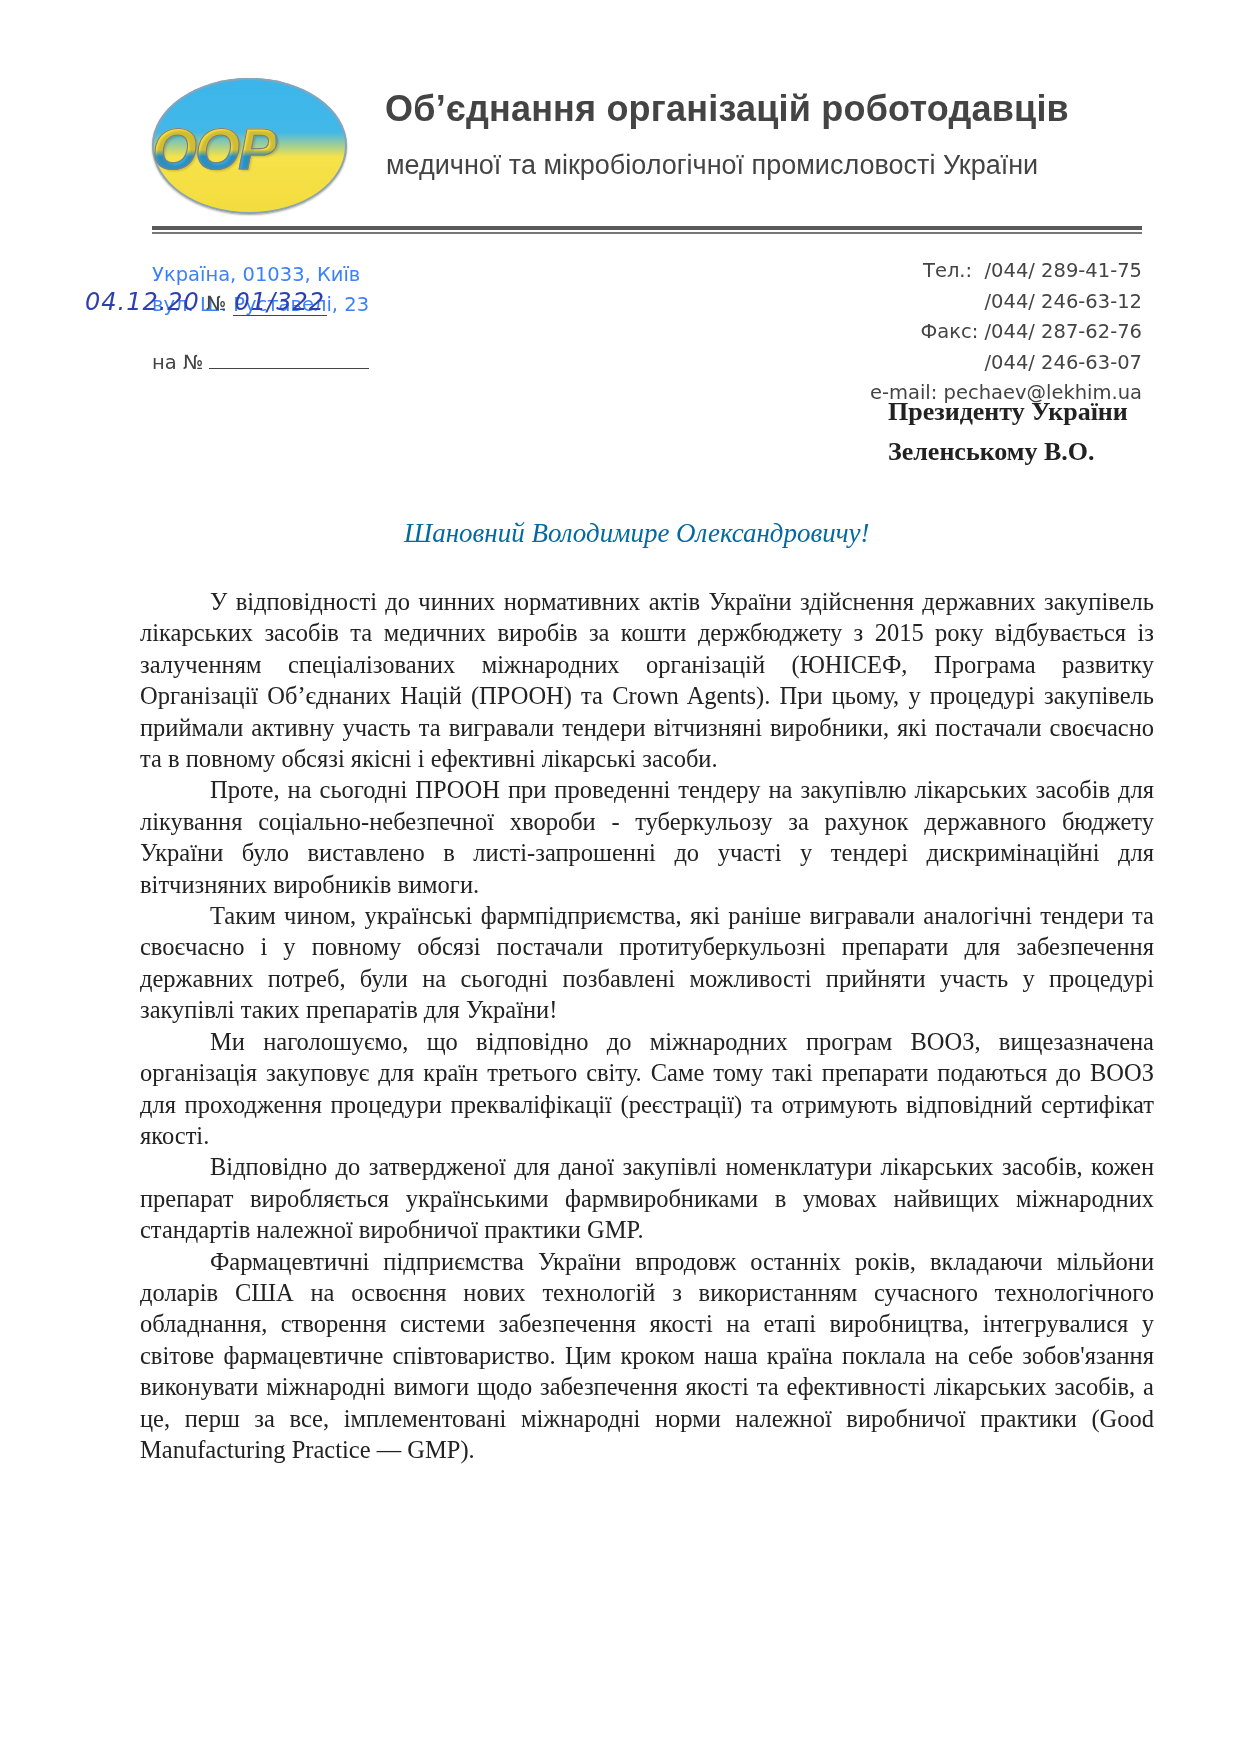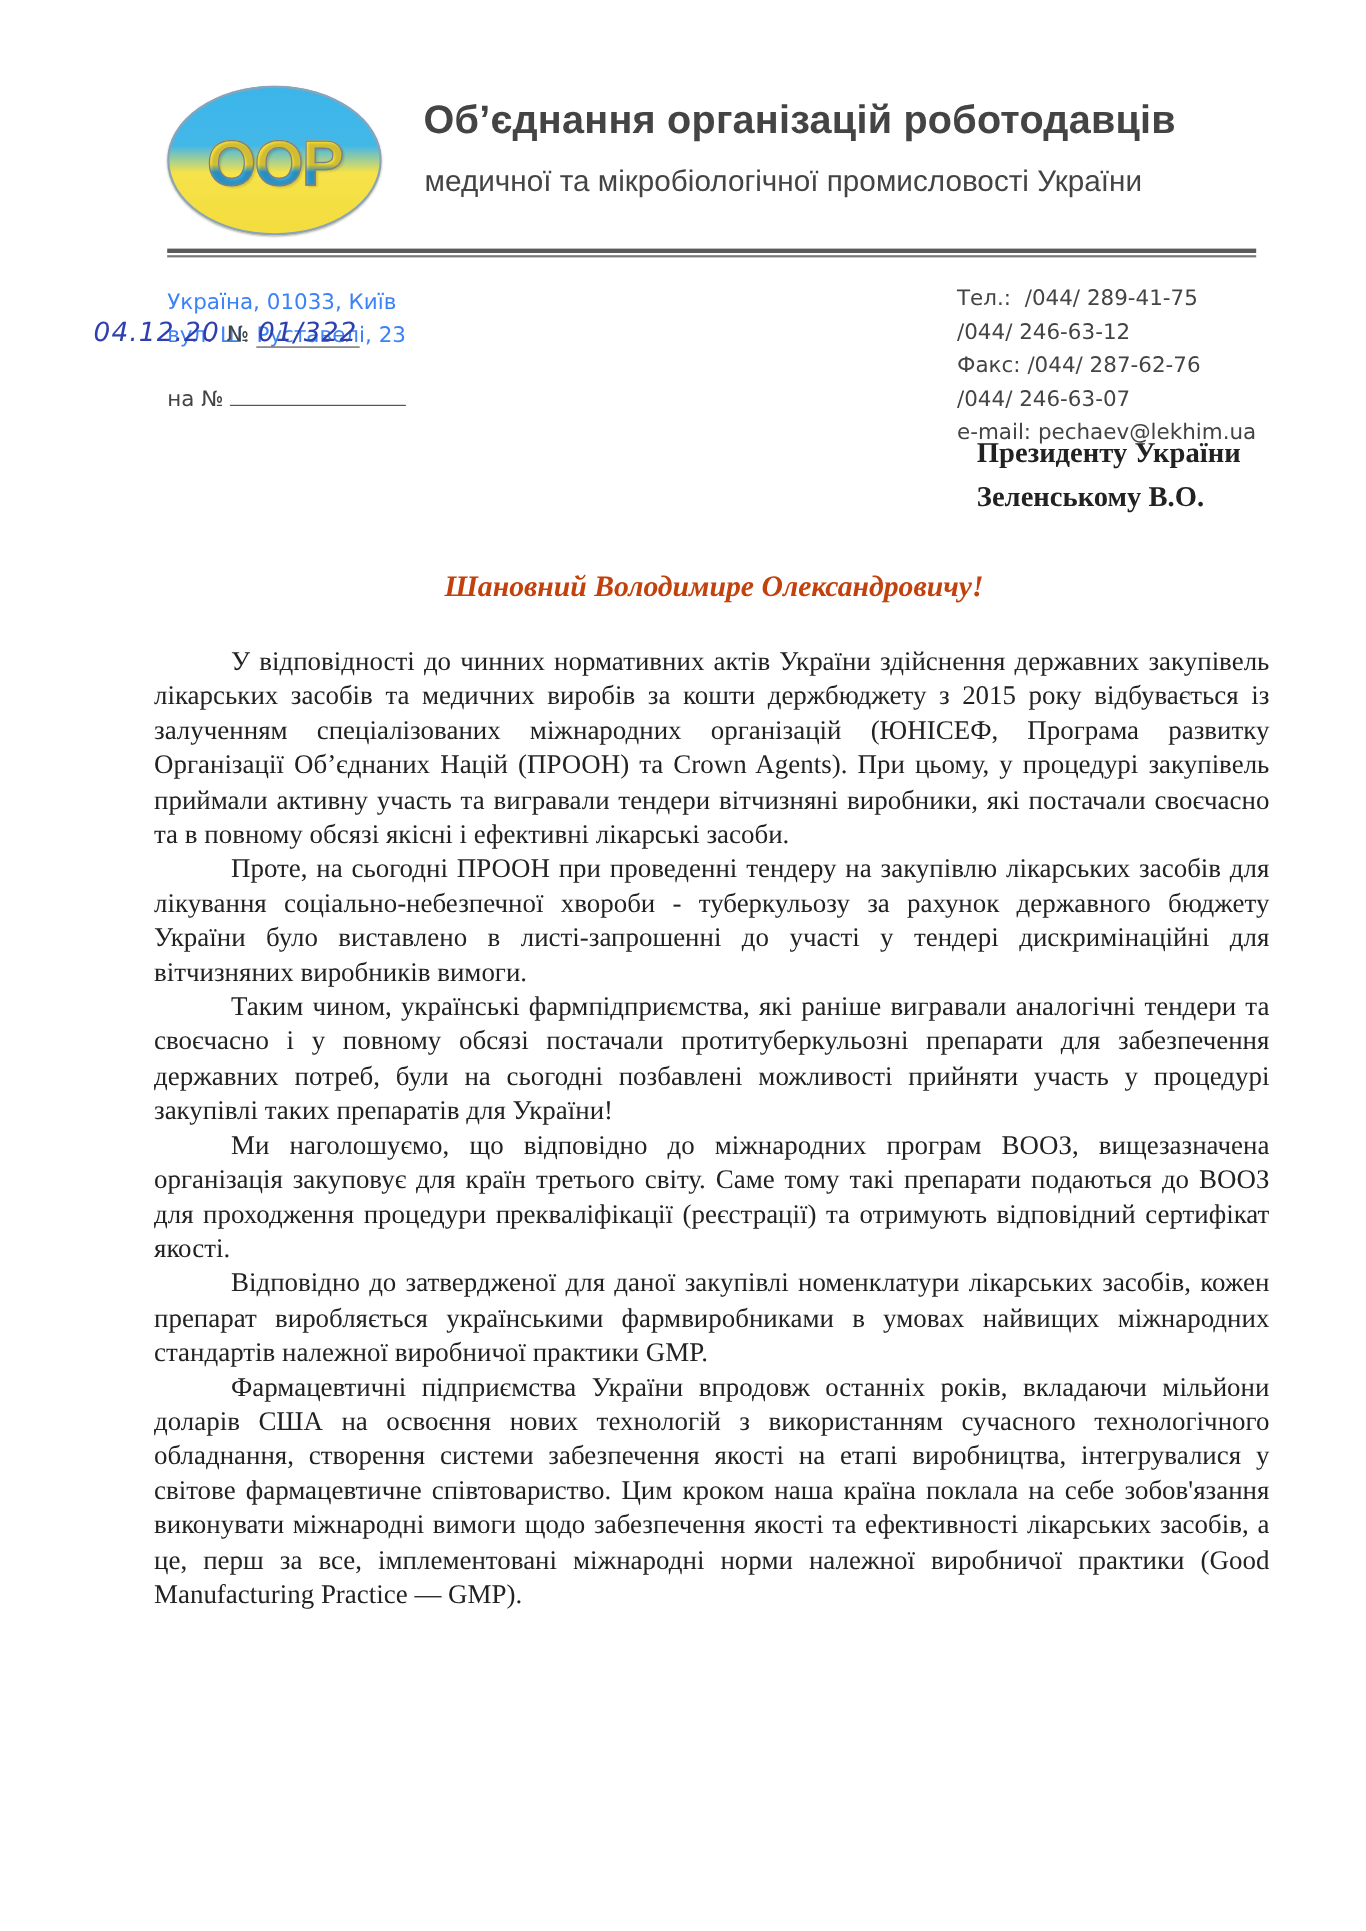--- a/index.html
+++ b/index.html
@@ -4,21 +4,21 @@
 <style>
   html, body { margin: 0; padding: 0; background: #ffffff; }
   body { width: 1242px; height: 1755px; position: relative; overflow: hidden; color: #1a1a1a; }
 
   .letterhead { position: absolute; left: 150px; top: 78px; width: 990px; height: 140px; }
   .logo {
     position: absolute; left: 2px; top: 0; width: 195px; height: 136px;
     border-radius: 50%;
     background: linear-gradient(180deg, #3bb5ea 0%, #42b8e8 40%, #f6e24a 58%, #f3dc3c 100%);
     box-shadow: inset 0 0 0 2px #8aa3b8, 0 1px 2px rgba(0,0,0,0.35);
-    display: flex; align-items: center; justify-content: center;
+    display: flex; align-items: center;  font-style: italic;
   }
   .logo-text {
     font-family: "Liberation Sans", sans-serif; font-weight: bold; font-size: 58px; letter-spacing: -2px;
     background: linear-gradient(180deg, #f5de3a 0%, #f5de3a 52%, #2fa6e0 62%, #3cb3ea 100%);
     -webkit-background-clip: text; background-clip: text; color: transparent;
     -webkit-text-stroke: 1.2px #7a7f8a;
     text-shadow: 2px 2px 2px rgba(0,0,0,0.15);
     margin-top: 4px;
   }
   .org-name {
@@ -36,27 +36,27 @@
   .divider.thin { top: 232px; height: 1.5px; background: #777; }
 
   .addr { position: absolute; left: 152px; top: 250px; font-family: "DejaVu Sans", sans-serif; font-size: 19.5px; color: #3b82f6; line-height: 30px; margin-top: 10px; }
   .addr div { white-space: nowrap; }
   .hw { font-family: "DejaVu Sans", sans-serif; font-style: italic; color: #2f3fae; font-size: 24px; letter-spacing: 1px; }
   .refline { position: absolute; left: 85px; top: 288px; white-space: nowrap; font-family: "DejaVu Sans", sans-serif; font-size: 19.5px; color: #444; }
   .refline .u { border-bottom: 1.5px solid #444; display: inline-block; padding: 0 2px; line-height: 26px; }
   .onno { position: absolute; left: 152px; top: 350px; font-family: "DejaVu Sans", sans-serif; font-size: 19.5px; color: #444; white-space: nowrap; }
   .onno .blank { display: inline-block; width: 160px; border-bottom: 1.5px solid #444; height: 18px; vertical-align: baseline; margin-left: 6px; }
 
-  .contacts { position: absolute; right: 100px; top: 256px; font-family: "DejaVu Sans", sans-serif; font-size: 19.5px; color: #444; line-height: 30.5px; }
+  .contacts { position: absolute; right: 100px; top: 256px; font-family: "DejaVu Sans", sans-serif; font-size: 19.5px; color: #444; line-height: 30.5px; text-align: right; }
   .contacts div { white-space: nowrap; }
 
   .addressee { position: absolute; left: 888px; top: 392px; font-family: "Liberation Serif", serif; font-weight: bold; font-size: 26px; color: #222; line-height: 40px; }
   .addressee div { white-space: nowrap; }
 
-  .salutation { position: absolute; left: 404px; top: 518px; font-family: "Liberation Serif", serif; font-style: italic; font-weight: bold; font-size: 27px; color: #c2410c; white-space: nowrap; text-align: center; }
+  .salutation { position: absolute; left: 404px; top: 518px; font-family: "Liberation Serif", serif; font-style: italic; font-weight: normal; font-size: 27px; color: #0369a1; white-space: nowrap; text-align: center; }
 
   .body-text { position: absolute; left: 140px; top: 586px; width: 1014px; font-family: "Liberation Serif", serif; font-size: 24.5px; color: #222; line-height: 31.4px; text-align: justify; }
   .body-text p { margin: 0; text-indent: 70px; }
   .body-text b { font-weight: bold; }
 </style>
 </head>
 <body>
 
 <div class="letterhead">
   <div class="logo">

